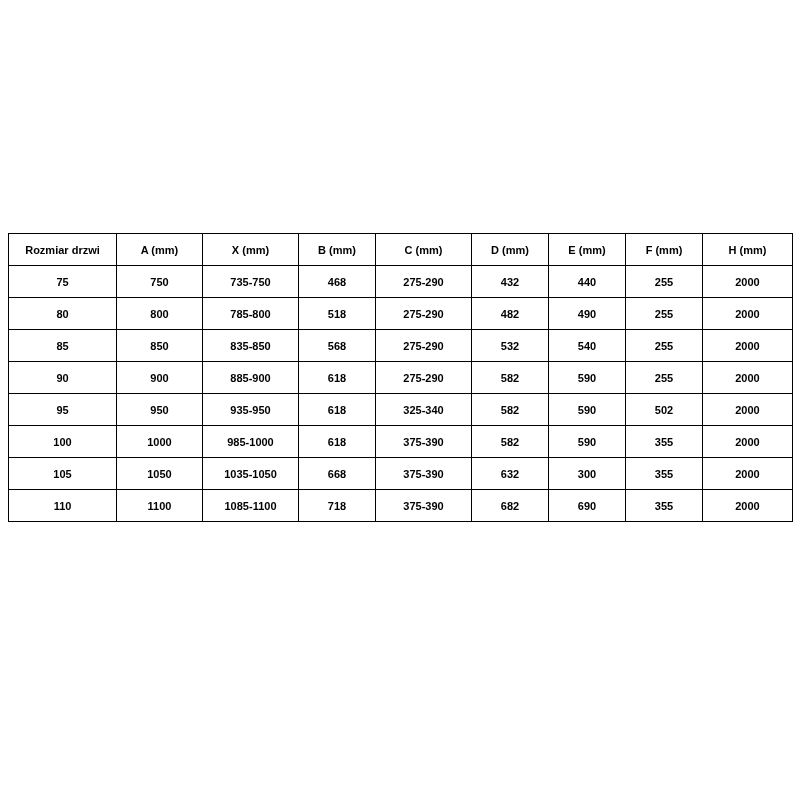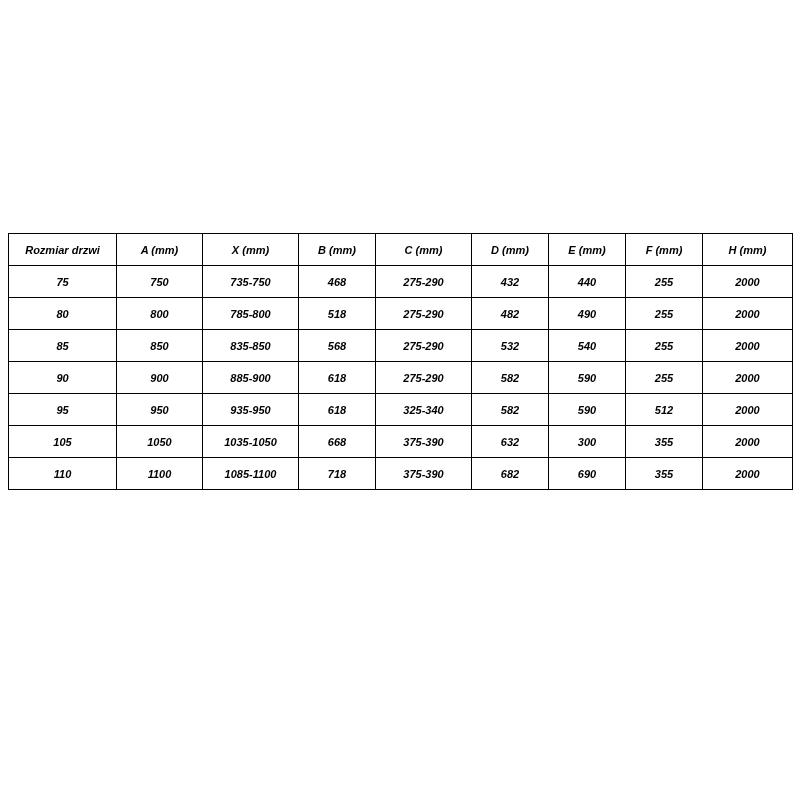--- a/index.html
+++ b/index.html
@@ -11,21 +11,20 @@
     height: 800px;
     background: #ffffff;
     font-family: "Liberation Sans", sans-serif;
     position: relative;
   }
   #table-wrap {
     position: absolute;
     left: 8px;
     top: 233px;
     width: 784px;
-    font-style: italic;
   }
   table.size-table {
     border-collapse: collapse;
     width: 784px;
     table-layout: fixed;
   }
   table.size-table th,
   table.size-table td {
     border: 1px solid #000000;
     text-align: center;
@@ -126,21 +125,32 @@
         <td>2000</td>
       </tr>
       <tr>
         <td>95</td>
         <td>950</td>
         <td>935-950</td>
         <td>618</td>
         <td>325-340</td>
         <td>582</td>
         <td>590</td>
-        <td>512</td>
+        <td>502</td>
+        <td>2000</td>
+      </tr>
+      <tr>
+        <td>100</td>
+        <td>1000</td>
+        <td>985-1000</td>
+        <td>618</td>
+        <td>375-390</td>
+        <td>582</td>
+        <td>590</td>
+        <td>355</td>
         <td>2000</td>
       </tr>
       <tr>
         <td>105</td>
         <td>1050</td>
         <td>1035-1050</td>
         <td>668</td>
         <td>375-390</td>
         <td>632</td>
         <td>300</td>

